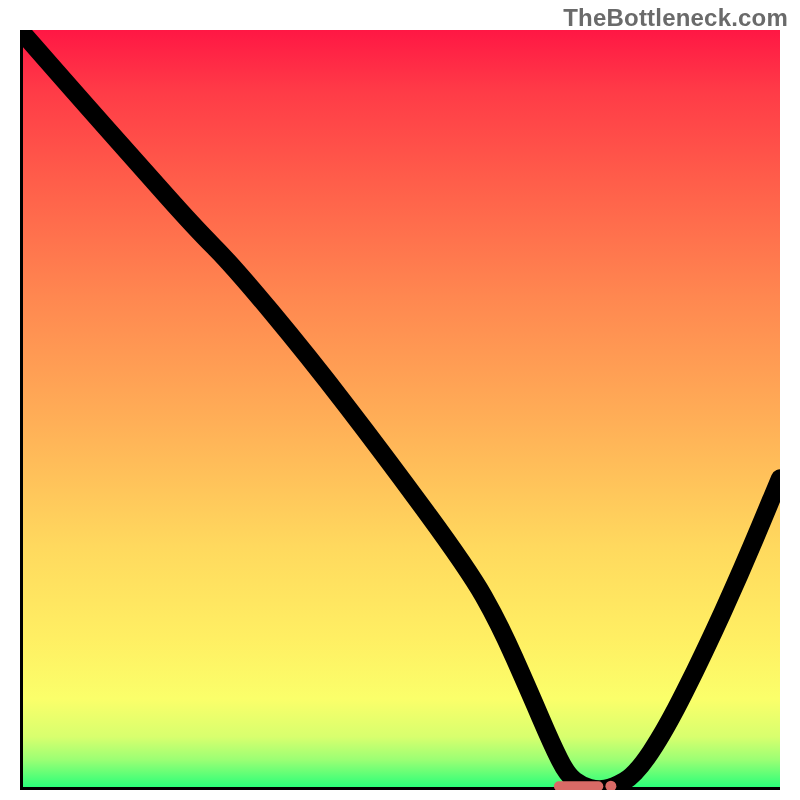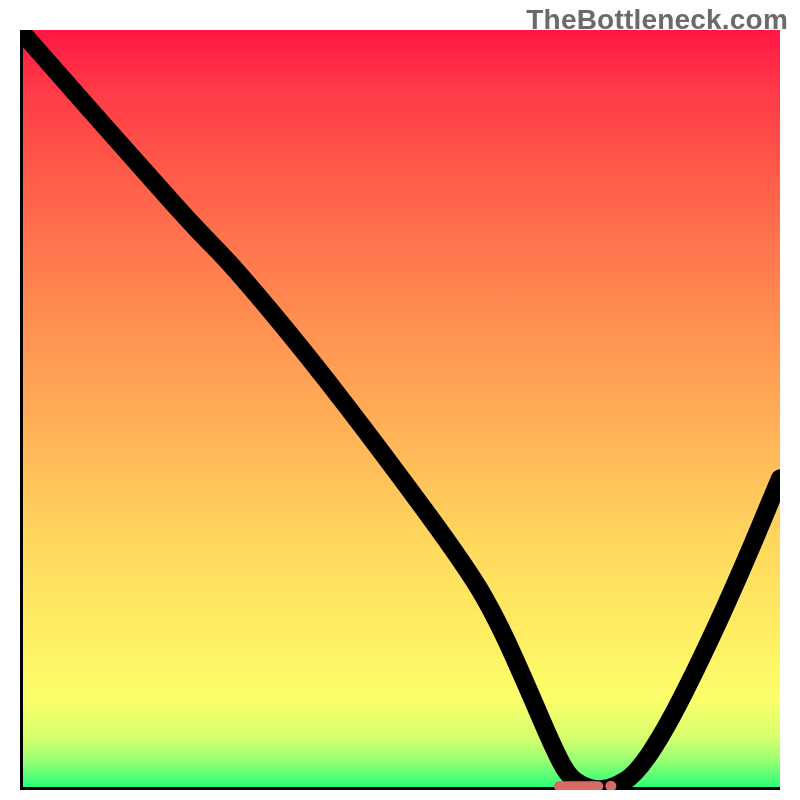--- a/index.html
+++ b/index.html
@@ -12,21 +12,21 @@
   }
   .wrap {
     position: relative;
     width: 800px;
     height: 800px;
   }
   .watermark {
     position: absolute;
     top: 4px;
     right: 12px;
-    font-size: 28px;
+    font-size: 24px;
     font-weight: 600;
     color: #6a6a6a;
     letter-spacing: 0.2px;
   }
   .plot {
     position: absolute;
     left: 20px;
     top: 30px;
     width: 760px;
     height: 760px;

